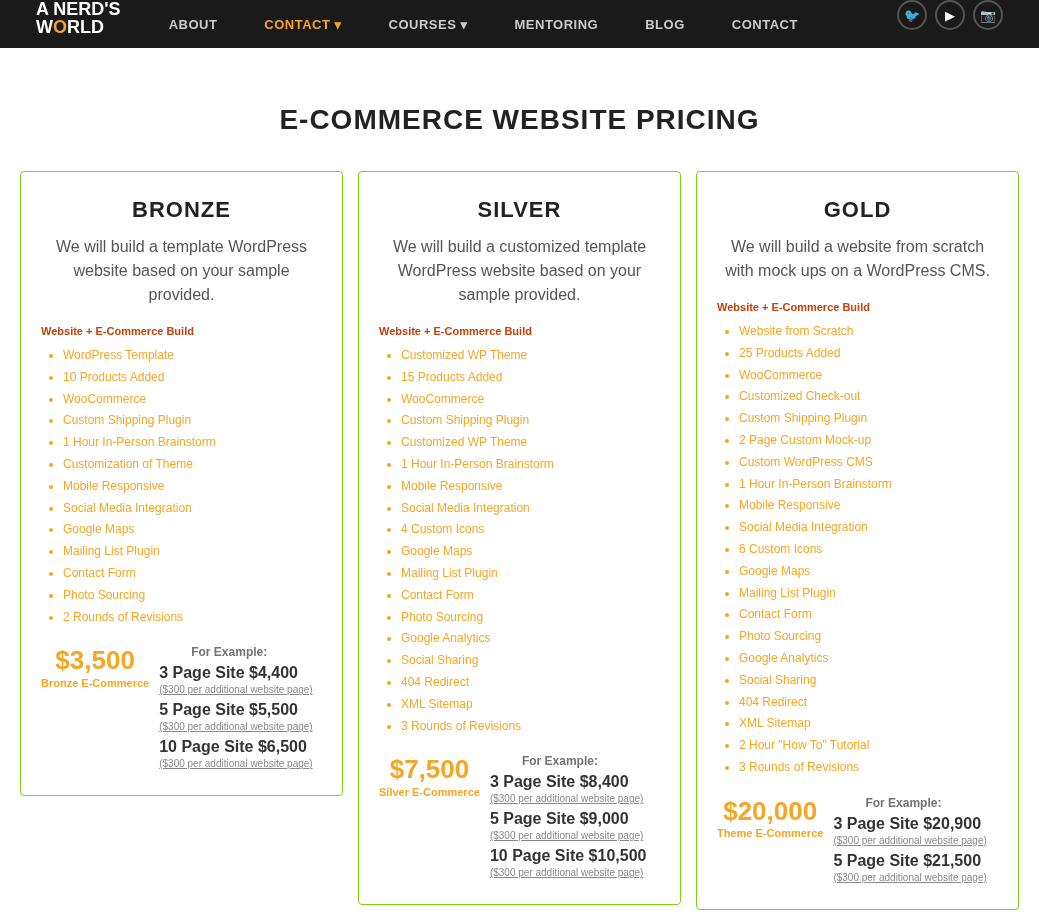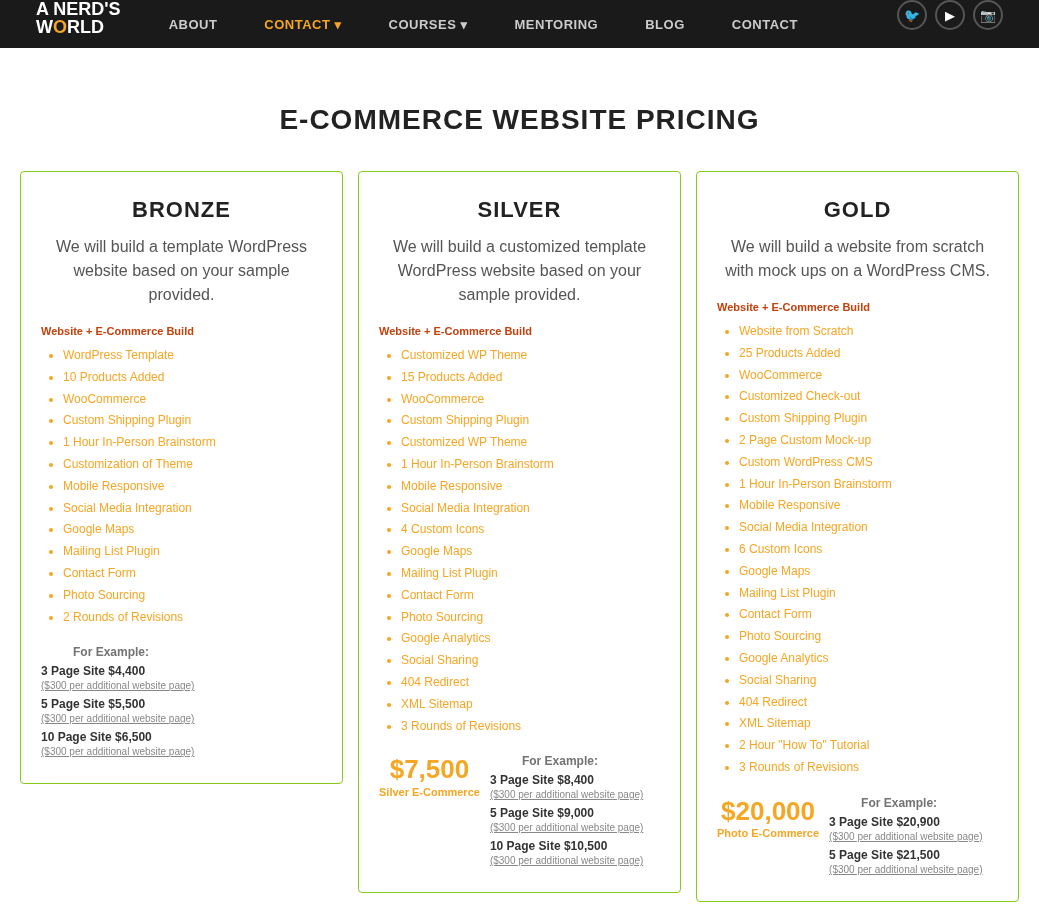--- a/index.html
+++ b/index.html
@@ -139,21 +139,21 @@
       flex: 1;
     }
     .price-example-title {
       font-size: 12px;
       font-weight: bold;
       color: #737373;
       margin-bottom: 5px;
       margin-left: 32px;
     }
     .price-row {
-      font-size: 12px;
+      font-size: 16px;
       font-weight: bold;
       color: #333;
       margin-bottom: 2px;
     }
     .price-note {
       font-size: 10px;
       color: #888;
       margin-bottom: 6px;
       text-decoration: underline;
     }
@@ -202,20 +202,24 @@
           <li><span>Customization of Theme</span></li>
           <li><span>Mobile Responsive</span></li>
           <li><span>Social Media Integration</span></li>
           <li><span>Google Maps</span></li>
           <li><span>Mailing List Plugin</span></li>
           <li><span>Contact Form</span></li>
           <li><span>Photo Sourcing</span></li>
           <li><span>2 Rounds of Revisions</span></li>
     </ul>
     <div class="pricing-bottom">
+      <div class="price-left">
+        <div class="big-price">$3,500</div>
+        <div class="price-label">Bronze E-Commerce</div>
+      </div>
       <div class="price-examples">
         <div class="price-example-title">For Example:</div>
         <div class="price-row">3 Page Site $4,400</div>
      <div class="price-note">($300 per additional website page)</div>
             <div class="price-row">5 Page Site $5,500</div>
      <div class="price-note">($300 per additional website page)</div>
             <div class="price-row">10 Page Site $6,500</div>
      <div class="price-note">($300 per additional website page)</div>
       </div>
     </div>
@@ -283,21 +287,21 @@
           <li><span>Google Analytics</span></li>
           <li><span>Social Sharing</span></li>
           <li><span>404 Redirect</span></li>
           <li><span>XML Sitemap</span></li>
           <li><span>2 Hour "How To" Tutorial</span></li>
           <li><span>3 Rounds of Revisions</span></li>
     </ul>
     <div class="pricing-bottom">
       <div class="price-left">
         <div class="big-price">$20,000</div>
-        <div class="price-label">Photo E-Commerce</div>
+        <div class="price-label">Theme E-Commerce</div>
       </div>
       <div class="price-examples">
         <div class="price-example-title">For Example:</div>
         <div class="price-row">3 Page Site $20,900</div>
      <div class="price-note">($300 per additional website page)</div>
             <div class="price-row">5 Page Site $21,500</div>
      <div class="price-note">($300 per additional website page)</div>
       </div>
     </div>
   </div>

